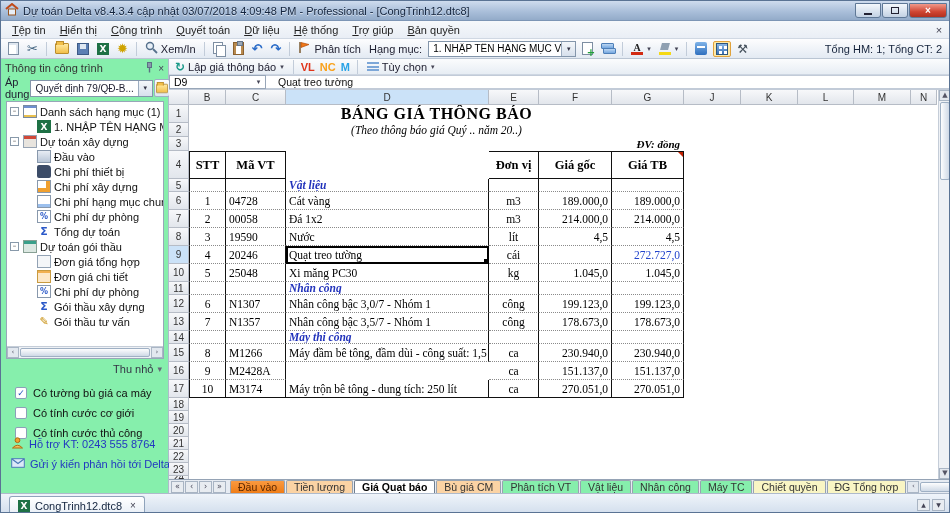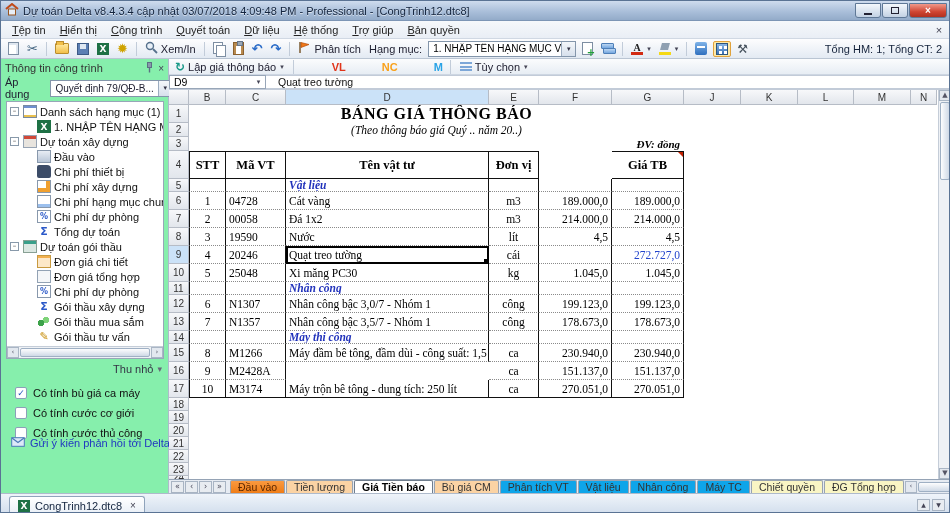--- a/index.html
+++ b/index.html
@@ -68,21 +68,21 @@
   .combo{display:inline-flex;align-items:center;background:#fff;border:1px solid #8496ab;height:16px;flex:none;}
   .combo .tx{font-size:10px;padding:0 4px;white-space:nowrap;overflow:hidden;}
   .combo .arr{width:14px;align-self:stretch;display:flex;align-items:center;justify-content:center;font-size:7px;color:#334;
     background:linear-gradient(180deg,#f4f7fa,#d7e0ec);border-left:1px solid #9cacc0;}
   .totals{margin-left:auto;font-size:11px;color:#16243c;padding-right:4px;white-space:nowrap;}
 
   
   .leftpanel{position:absolute;left:0;top:58px;width:168px;height:434px;background:#86efac;border-right:1px solid #aebacb;}
   .lp-head{height:18px;display:flex;align-items:center;padding:0 4px;font-size:11px;color:#333;}
   .lp-head .sp{margin-left:auto;display:flex;gap:4px;align-items:center;color:#445;font-size:10px;}
-  .lp-apply{height:22px;display:flex;align-items:center;padding:0 4px;gap:21px;font-size:11px;color:#223;}
+  .lp-apply{height:22px;display:flex;align-items:center;padding:0 4px;gap:1px;font-size:11px;color:#223;}
   .lp-apply .combo{flex:1;height:17px;}
   .lp-folderbtn{width:20px;height:18px;border:1px solid #9fb0c4;border-radius:2px;background:linear-gradient(180deg,#fbfcfe,#dde6f1);display:flex;align-items:center;justify-content:center;}
   .lp-tree{position:absolute;left:5px;top:42px;width:158px;height:258px;background:#fff;border:1px solid #98a6b8;overflow:hidden;padding-top:2px;}
   .tree-item{height:15px;display:flex;align-items:center;font-size:11px;color:#111;white-space:nowrap;position:relative;}
   .tree-item.lvl0{padding-left:16px;}
   .tree-item.lvl1{padding-left:30px;}
   .expander{position:absolute;left:3px;top:3px;width:9px;height:9px;border:1px solid #8899aa;background:#fff;font:7px/7px "DejaVu Sans";text-align:center;color:#333;}
   .ti{width:14px;height:13px;margin-right:3px;display:inline-flex;align-items:center;justify-content:center;font:bold 9px "DejaVu Sans";flex:none;}
   .ti.list{background:#fff;border:1px solid #7a8aa0;box-shadow:inset 0 2px 0 #6f8fd0, inset 0 -2px 0 #e8c050;}
   .ti.excel{background:#1e7145;color:#fff;}
@@ -107,21 +107,21 @@
   .cb{width:12px;height:12px;background:#fff;border:1px solid #8ba0b8;border-radius:2px;font:bold 9px/11px "DejaVu Sans";color:#2255bb;text-align:center;flex:none;}
   .lp-links{position:absolute;left:10px;top:378px;display:flex;flex-direction:column;gap:7px;}
   .link-row{display:flex;align-items:center;gap:5px;font-size:11px;color:#2238c0;white-space:nowrap;}
   .link-row svg{flex:none;}
 
   
   .main{position:absolute;left:168px;top:58px;width:782px;height:434px;background:#eef1f6;}
   .tb2{position:absolute;left:0;top:0;width:782px;height:16px;display:flex;align-items:center;padding:0 4px;gap:5px;
        background:linear-gradient(180deg,#fbfcfd,#e7edf4);border-bottom:1px solid #cdd6e2;font-size:11px;color:#223;}
   .g-refresh{color:#199a88;font-weight:bold;font-size:12px;}
-  .vlncm{font-weight:bold;font-size:11px;margin-left:31px;}
+  .vlncm{font-weight:bold;font-size:11px;}
   .ic-menu{width:12px;height:9px;background:repeating-linear-gradient(180deg,#7da7d8 0 2px,transparent 2px 3.5px);}
   .cellbar{position:absolute;left:0;top:16px;width:782px;height:15px;display:flex;align-items:stretch;background:#eef1f6;border-bottom:1px solid #c2cbd8;}
   .cellref{width:97px;background:#fff;border:1px solid #98a6b8;display:flex;align-items:center;}
   .cellref .tx{flex:1;font-size:10.5px;padding-left:4px;}
   .cellref .arr{width:13px;font-size:7px;text-align:center;color:#445;}
   .formula{flex:1;background:#fff;border:1px solid #c2cbd8;border-left:none;font-size:10.5px;display:flex;align-items:center;padding-left:12px;color:#111;}
 
   
   .sheet{position:absolute;left:0;top:31px;width:782px;height:389px;background:#fff;}
   #grid{position:absolute;left:0;top:0;display:grid;background:#fff;}
@@ -150,21 +150,21 @@
 
   
   .tabbar{position:absolute;left:0;top:420px;width:782px;height:14px;background:#e6ebf2;border-top:1px solid #95a3b5;
     display:flex;align-items:flex-end;padding-left:2px;}
   .navbtn{width:13px;height:12px;background:#e8ecf1;border:1px solid #a8b4c3;font:8px/10px "DejaVu Sans";text-align:center;color:#445;margin-right:1px;flex:none;}
   .tab{height:13px;display:flex;align-items:center;padding:0 7px;font-size:10.5px;border:1px solid #97a2b0;border-bottom:none;
        border-radius:2px 2px 0 0;margin-right:1px;color:#333;white-space:nowrap;flex:none;}
   .tab.st-orange{background:linear-gradient(180deg,#fa9a40,#ef7d17);color:#5d2800;}
   .tab.st-peach{background:#fbd3a4;}
   .tab.st-active{background:#fff;font-weight:bold;color:#000;border-color:#6f7d8d;}
-  .tab.st-plain{background:#0ea5e9;}
+  .tab.st-plain{background:#86efac;}
   .tab.st-yellow{background:#f9f5c4;}
   .tab-hscroll{margin-left:auto;display:flex;align-items:center;height:13px;margin-bottom:0;}
   .tab-hscroll .sb-sq{height:12px;}
   .tab-hscroll .h-thumb{width:108px;flex:none;height:10px;}
 
   
   .bottombar{position:absolute;left:0;top:492px;width:950px;height:21px;background:linear-gradient(180deg,#eff4fa,#d2deed);
     border-top:1px solid #aebacb;display:flex;align-items:flex-end;padding-left:8px;}
   .doctab{height:18px;display:flex;align-items:center;gap:5px;background:linear-gradient(180deg,#ffffff,#e9eff7);
     border:1px solid #8fa3bb;border-bottom:none;border-radius:3px 3px 0 0;padding:0 8px;font-size:11px;color:#12233d;}
@@ -352,69 +352,72 @@
           <div class="tree-item lvl1">
             <span class="ti sigma">Σ</span>
             <span class="tree-label">Tổng dự toán</span>
           </div>
           <div class="tree-item lvl0">
             <span class="expander">–</span>
             <span class="ti calc-package"></span>
             <span class="tree-label">Dự toán gói thầu</span>
           </div>
           <div class="tree-item lvl1">
+            <span class="ti summary"></span>
+            <span class="tree-label">Đơn giá tổng hợp</span>
+          </div>
+          <div class="tree-item lvl1">
             <span class="ti detail"></span>
             <span class="tree-label">Đơn giá chi tiết</span>
           </div>
           <div class="tree-item lvl1">
-            <span class="ti summary"></span>
-            <span class="tree-label">Đơn giá tổng hợp</span>
-          </div>
-          <div class="tree-item lvl1">
             <span class="ti reserve">%</span>
             <span class="tree-label">Chi phí dự phòng</span>
           </div>
           <div class="tree-item lvl1">
             <span class="ti sigma">Σ</span>
             <span class="tree-label">Gói thầu xây dựng</span>
-          </div>
-          <div class="tree-item lvl1">
-            <span class="ti coins"></span>
-            <span class="tree-label">Gói thầu mua sắm</span>
           </div>
           <div class="tree-item lvl1">
             <span class="ti pen">✎</span>
             <span class="tree-label">Gói thầu tư vấn</span>
           </div>
         </div>
       <div class="lp-tree-hscroll">
         <span class="sb-sq">‹</span>
         <span class="h-thumb"></span>
         <span class="sb-sq">›</span>
       </div>
     </div>
     <div class="lp-collapse">
       <span>Thu nhỏ</span>
       <span style="font-size:9px;color:#667;">▾</span>
     </div>
     <div class="lp-checks" id="check-rows">
         <div class="chk-row">
           <span class="cb">✓</span>
-          <span>Có tính bù giá ca máy</span>
+          <span>Có tường bù giá ca máy</span>
         </div>
         <div class="chk-row">
           <span class="cb"></span>
           <span>Có tính cước cơ giới</span>
         </div>
         <div class="chk-row">
           <span class="cb"></span>
           <span>Có tính cước thủ công</span>
         </div>
       </div>
     <div class="lp-links" id="link-rows">
+        <div class="link-row">
+          <span><svg width="13" height="12" viewBox="0 0 13 12">
+              <circle cx="6.5" cy="3.2" r="2.4" fill="#f0a030" stroke="#b06a10"></circle>
+              <path d="M1.5 11 q5-5.5 10 0 Z" fill="#f0c060" stroke="#b06a10"></path>
+            </svg></span>
+          <span>Hỗ trợ KT: 0243 555 8764</span>
+        </div>
         <div class="link-row">
           <span><svg width="14" height="10" viewBox="0 0 14 10">
               <rect x="0.7" y="0.7" width="12.6" height="8.6" fill="#dce9f8" stroke="#4a7ab8"></rect>
               <path d="M1 1 L7 5.6 L13 1" fill="none" stroke="#4a7ab8" stroke-width="1.2"></path>
             </svg></span>
           <span>Gửi ý kiến phản hồi tới Delta</span>
         </div>
       </div>
   </div>
 
@@ -479,22 +482,22 @@
           <div class="hdr" style="grid-area: 21 / 1;">20</div>
           <div class="hdr" style="grid-area: 22 / 1;">21</div>
           <div class="hdr" style="grid-area: 23 / 1;">22</div>
           <div class="hdr" style="grid-area: 24 / 1;">23</div>
           <div class="hdr" style="grid-area: 25 / 1;">24</div>
           <div class="cell c-title" style="grid-area: 2 / 2 / auto / 8;">BẢNG GIÁ THÔNG BÁO</div>
           <div class="cell c-sub" style="grid-area: 3 / 2 / auto / 8;">(Theo thông báo giá Quý .. năm 20..)</div>
           <div class="cell c-note" style="grid-area: 4 / 2 / auto / 8;">ĐV: đồng</div>
           <div class="th first" style="grid-area: 5 / 2;">STT</div>
           <div class="th" style="grid-area: 5 / 3;">Mã VT</div>
-          <div class="th" style="grid-area: 5 / 4;">Tên vật tư</div>
           <div class="th" style="grid-area: 5 / 5;">Đơn vị</div>
+          <div class="th" style="grid-area: 5 / 6;">Giá gốc</div>
           <div class="th" style="grid-area: 5 / 7;">Giá TB<span class="corner-red"></span></div>
           <div class="td first" style="grid-area: 6 / 2;"></div>
           <div class="td" style="grid-area: 6 / 3;"></div>
           <div class="td c-section lft" style="grid-area: 6 / 4;">Vật liệu</div>
           <div class="td" style="grid-area: 6 / 5;"></div>
           <div class="td" style="grid-area: 6 / 6;"></div>
           <div class="td" style="grid-area: 6 / 7;"></div>
           <div class="td ctr first" style="grid-area: 7 / 2;">1</div>
           <div class="td lft" style="grid-area: 7 / 3;">04728</div>
           <div class="td lft" style="grid-area: 7 / 4;">Cát vàng</div>
@@ -576,21 +579,21 @@
       </div>
     </div>
     <div class="tabbar">
       <span class="navbtn">«</span>
       <span class="navbtn">‹</span>
       <span class="navbtn">›</span>
       <span class="navbtn" style="margin-right:4px;">»</span>
       <span id="sheet-tabs" style="display:flex;align-items:flex-end;">
           <span class="tab st-orange">Đầu vào</span>
           <span class="tab st-peach">Tiền lượng</span>
-          <span class="tab st-active">Giá Tiền báo</span>
+          <span class="tab st-active">Giá Quạt báo</span>
           <span class="tab st-peach">Bù giá CM</span>
           <span class="tab st-plain">Phân tích VT</span>
           <span class="tab st-plain">Vật liệu</span>
           <span class="tab st-plain">Nhân công</span>
           <span class="tab st-plain">Máy TC</span>
           <span class="tab st-yellow">Chiết quyền</span>
           <span class="tab st-yellow">ĐG Tổng hợp</span>
         </span>
       <span class="tab-hscroll">
         <span class="sb-sq">‹</span>

